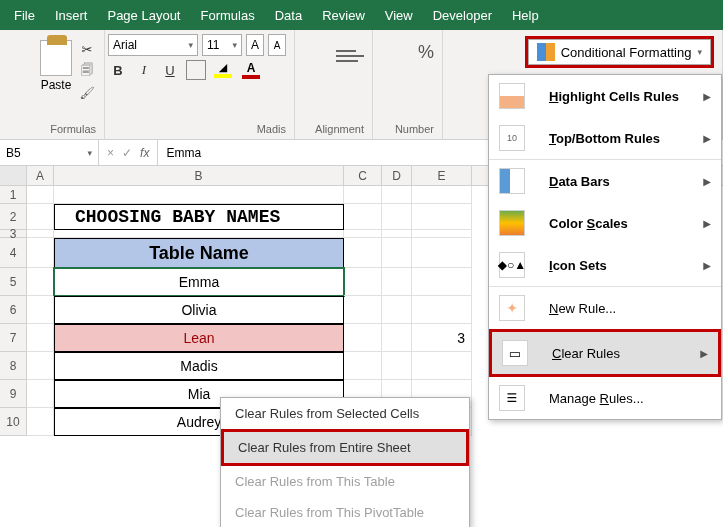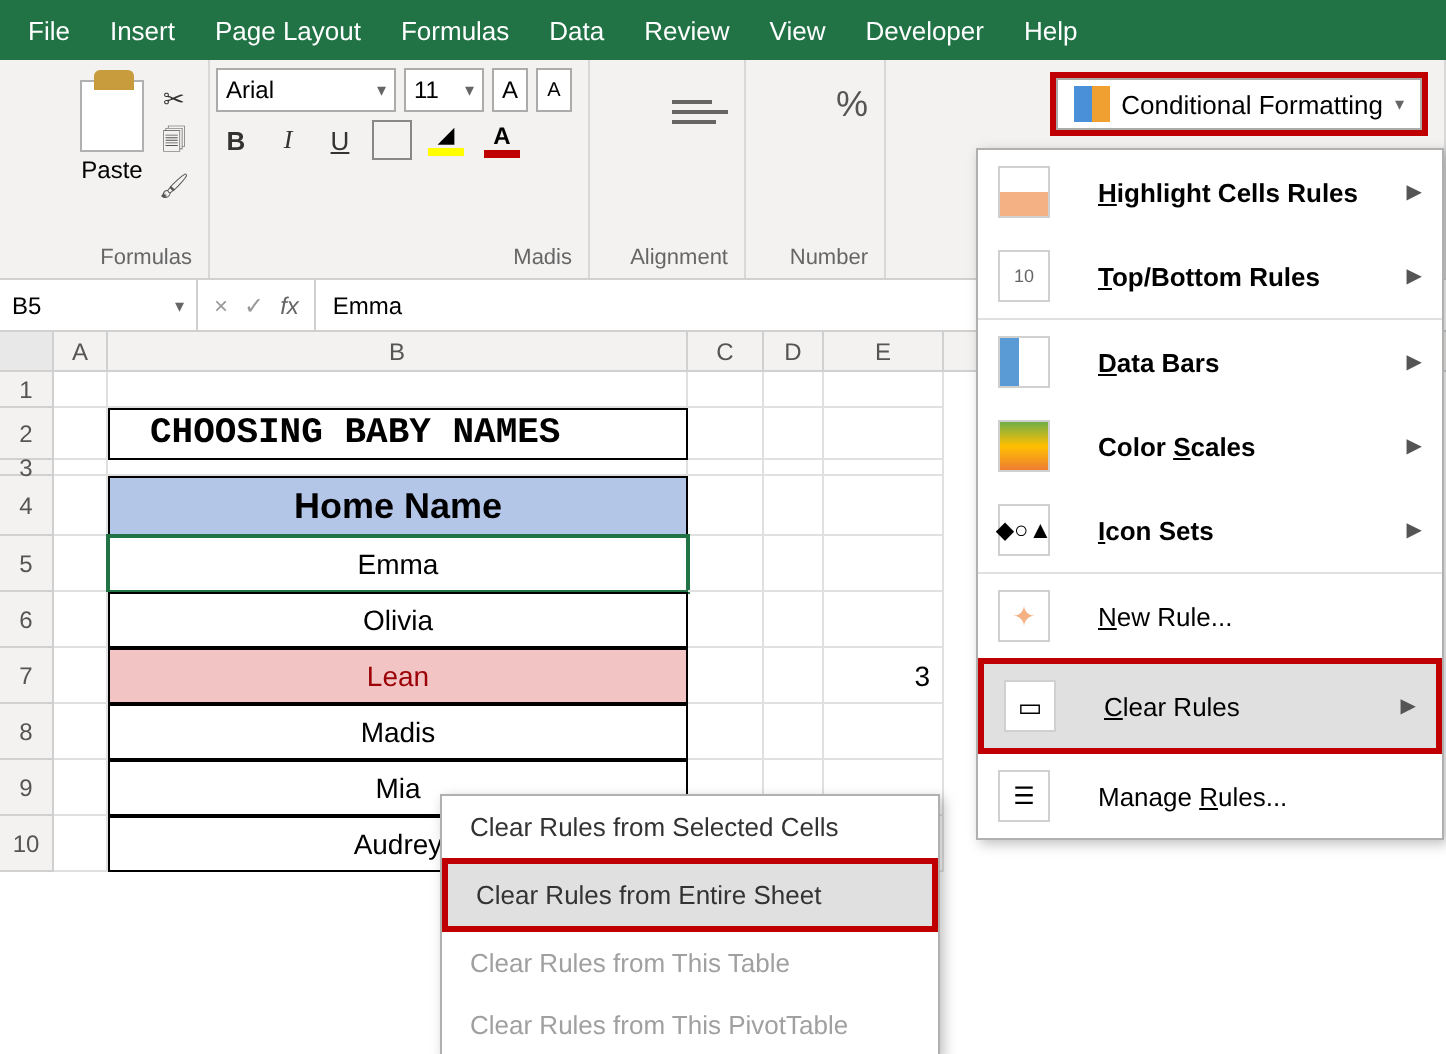--- a/index.html
+++ b/index.html
@@ -282,21 +282,21 @@
         </div>
       <div class="cell-row r3">
           <div class="cell c-A"></div>
           <div class="cell c-B"></div>
           <div class="cell c-C"></div>
           <div class="cell c-D"></div>
           <div class="cell c-E"></div>
         </div>
       <div class="cell-row r4">
           <div class="cell c-A"></div>
-          <div class="cell c-B header-row-cell">Home Name</div>
+          <div class="cell c-B header-row-cell">Table Name</div>
           <div class="cell c-C"></div>
           <div class="cell c-D"></div>
           <div class="cell c-E"></div>
         </div>
       <div class="cell-row">
           <div class="cell c-A"></div>
           <div class="cell c-B data-cell sel-cell">Emma</div>
           <div class="cell c-C"></div>
           <div class="cell c-D"></div>
           <div class="cell c-E"></div>

